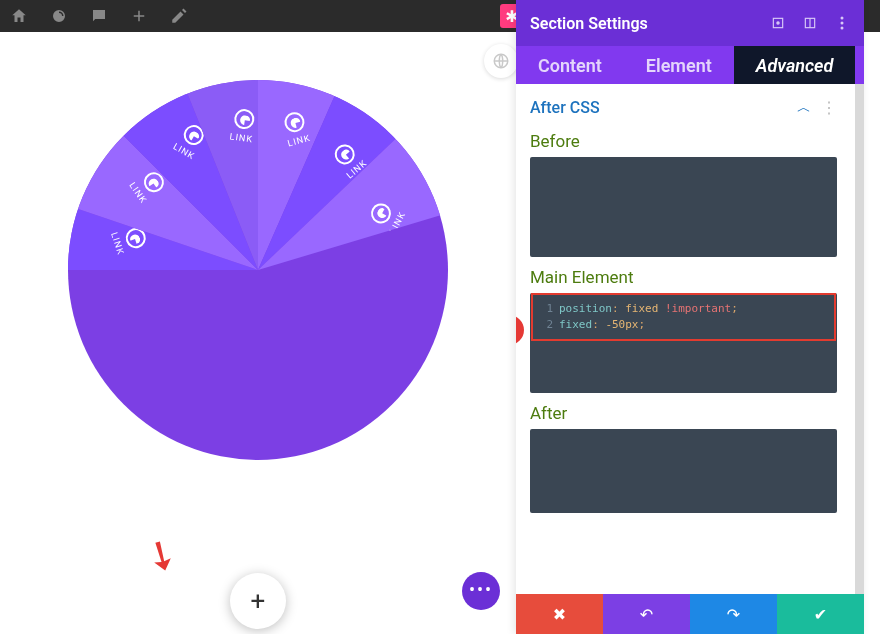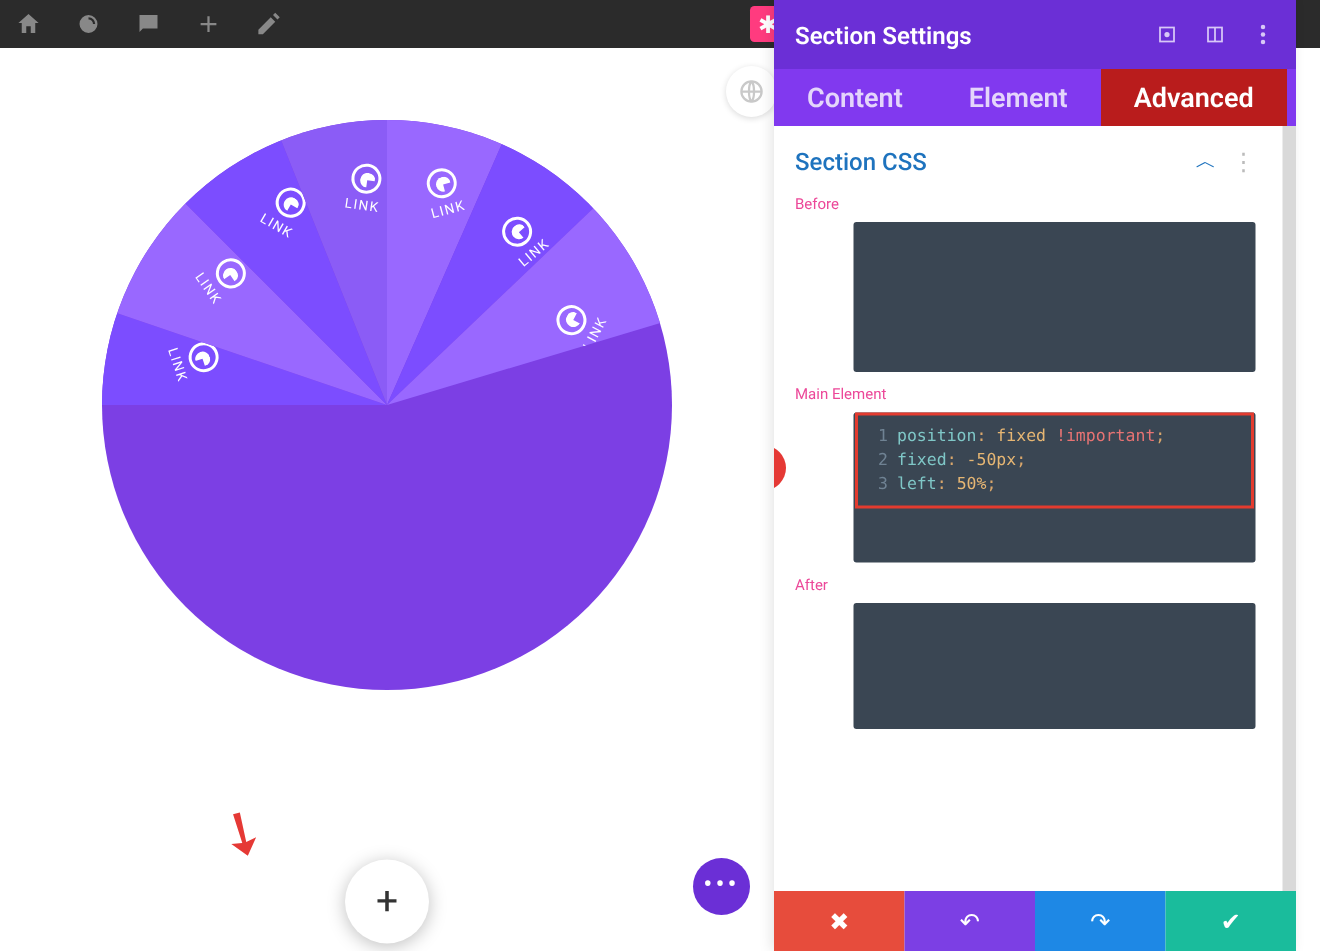--- a/index.html
+++ b/index.html
@@ -32,28 +32,28 @@
   .more-fab { position:absolute; bottom: 24px; right: 32px; width: 38px; height:38px; border-radius:50%; background:#6b2fd6; color:#fff; display:flex; align-items:center; justify-content:center; font-size:18px; letter-spacing:2px;}
   .more-fab span { margin-top:-4px;}
 
   
   .panel { position: absolute; top: 0; right: 16px; width: 348px; height: 634px; background:#fff; display:flex; flex-direction:column; box-shadow:-2px 0 8px rgba(0,0,0,0.1);}
   .panel-header { background:#6b2fd6; color:#fff; height:46px; display:flex; align-items:center; justify-content:space-between; padding:0 14px; font-weight:600; font-size:16px;}
   .panel-header .ricons { display:flex; gap:16px; color:#d8c8f7;}
   .panel-header .ricons div{ width:16px; height:16px; display:flex; align-items:center; justify-content:center;}
   .tabs { background:#8139ef; display:flex; height:38px;}
   .tab { flex:0 0 auto; padding:0 22px; color:#e4d5fb; font-size:18px; font-weight:600; display:flex; align-items:center;}
-  .tab.active { background:#b91c1c; color:#fff;}
+  .tab.active { background:#0f172a; color:#fff;font-style:italic;}
   .panel-body { flex:1; overflow:auto; padding:14px 18px 14px 14px; border-right: 9px solid #d9d9d9;}
   .section-title { color:#1e73be; font-size:16px; font-weight:500; display:flex; justify-content:space-between; align-items:center; margin-bottom:14px;}
   .section-title .right { color:#1e73be; display:flex; gap:10px; align-items:center;}
   .section-title .right .chev { font-size:14px;}
   .section-title .right .dots { color:#bbb; font-size:16px;}
-  .field-label { font-size:10px; color:#ec4899; margin:10px 0 6px;}
-  .code-box { background:#3a4653; border-radius:2px; min-height:100px; position:relative;margin-left:39px;}
+  .field-label { font-size:17px; color:#4d7c0f; margin:10px 0 6px;}
+  .code-box { background:#3a4653; border-radius:2px; min-height:100px; position:relative;}
   .code-box.small { min-height:84px;}
   .main-box { border:2px solid #e33b2f; padding:6px 8px; margin:1px; }
   .code-line { font-family: Menlo, Consolas, monospace; font-size:11px; line-height:16px; white-space:pre; color:#c7d2db;}
   .ln { color:#6f8293; display:inline-block; width:12px; text-align:right; margin-right:6px;}
   .prop { color:#7fc7c7;}
   .val { color:#e6b673;}
   .kw { color:#e67373;}
   .punc { color:#d9a66b;}
   .callout { position:absolute; left:-36px; top:22px; z-index:5;}
   .callout-bubble { width:30px; height:30px; background:#e53935; border-radius:50% 50% 50% 4px; display:flex; align-items:center; justify-content:center; color:#fff; font-size:13px; font-weight:600;}
@@ -182,40 +182,39 @@
         </div>
     </div>
   </div>
   <div class="tabs">
     <div class="tab">Content</div>
     <div class="tab">Element</div>
     <div class="tab active">Advanced</div>
   </div>
   <div class="panel-body">
     <div class="section-title">
-      <span>Section CSS</span>
+      <span>After CSS</span>
       <span class="right">
           <span class="chev">︿</span>
           <span class="dots">⋮</span>
         </span>
     </div>
 
     <div class="field-label">Before</div>
     <div class="code-box"></div>
 
     <div class="field-label">Main Element</div>
     <div class="main-wrap">
       <div class="callout">
           <div class="callout-bubble">1</div>
         </div>
       <div class="code-box">
         <div class="main-box">
           <div class="code-line"><span class="ln">1</span><span class="prop">position</span><span class="punc">: </span><span class="val">fixed</span> <span class="kw">!important</span><span class="punc">;</span></div>
           <div class="code-line"><span class="ln">2</span><span class="prop">fixed</span><span class="punc">: </span><span class="val">-50px</span><span class="punc">;</span></div>
-          <div class="code-line"><span class="ln">3</span><span class="prop">left</span><span class="punc">: </span><span class="val">50%</span><span class="punc">;</span></div>
         </div>
       </div>
     </div>
 
     <div class="field-label">After</div>
     <div class="code-box small"></div>
   </div>
   <div class="panel-footer">
     <div class="f-cancel">✖</div>
     <div class="f-undo">↶</div>

